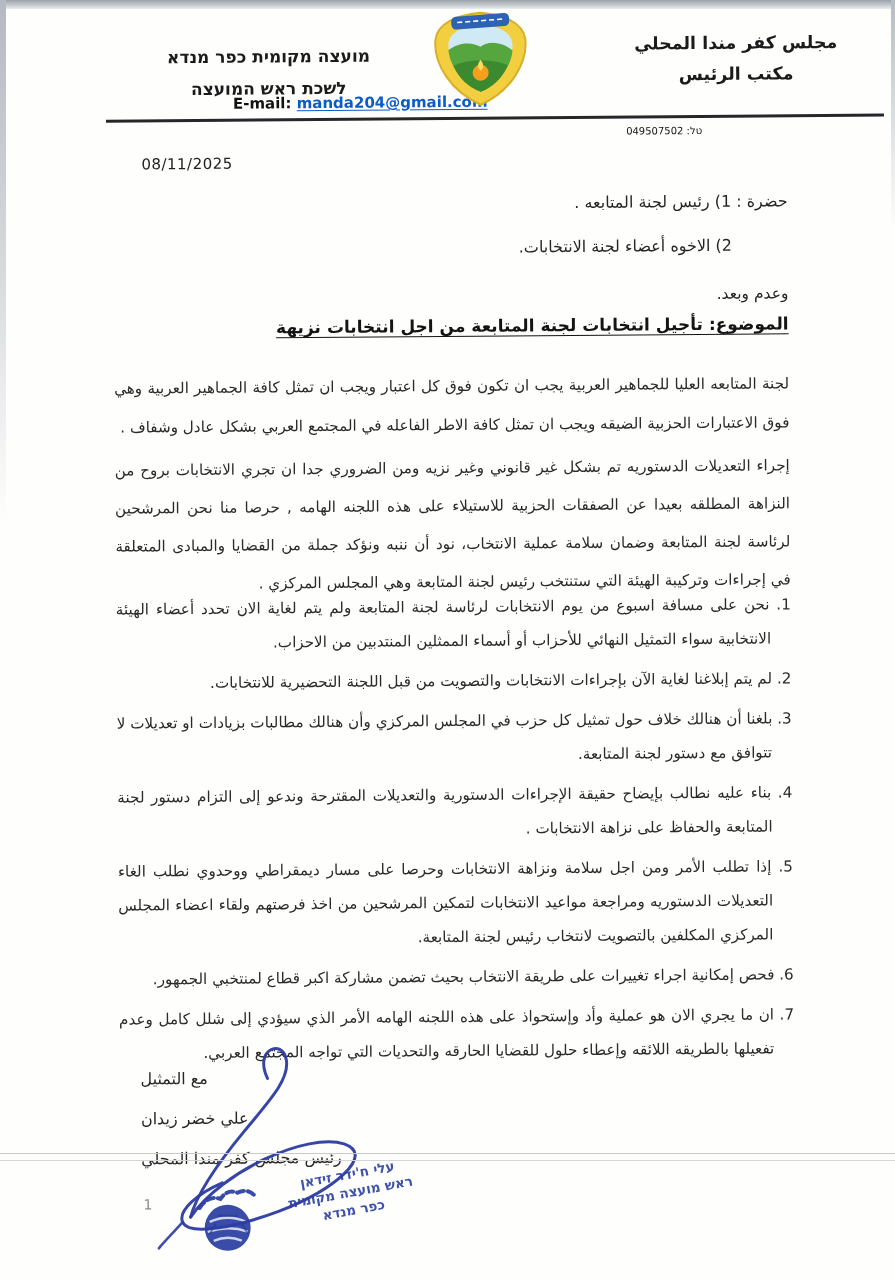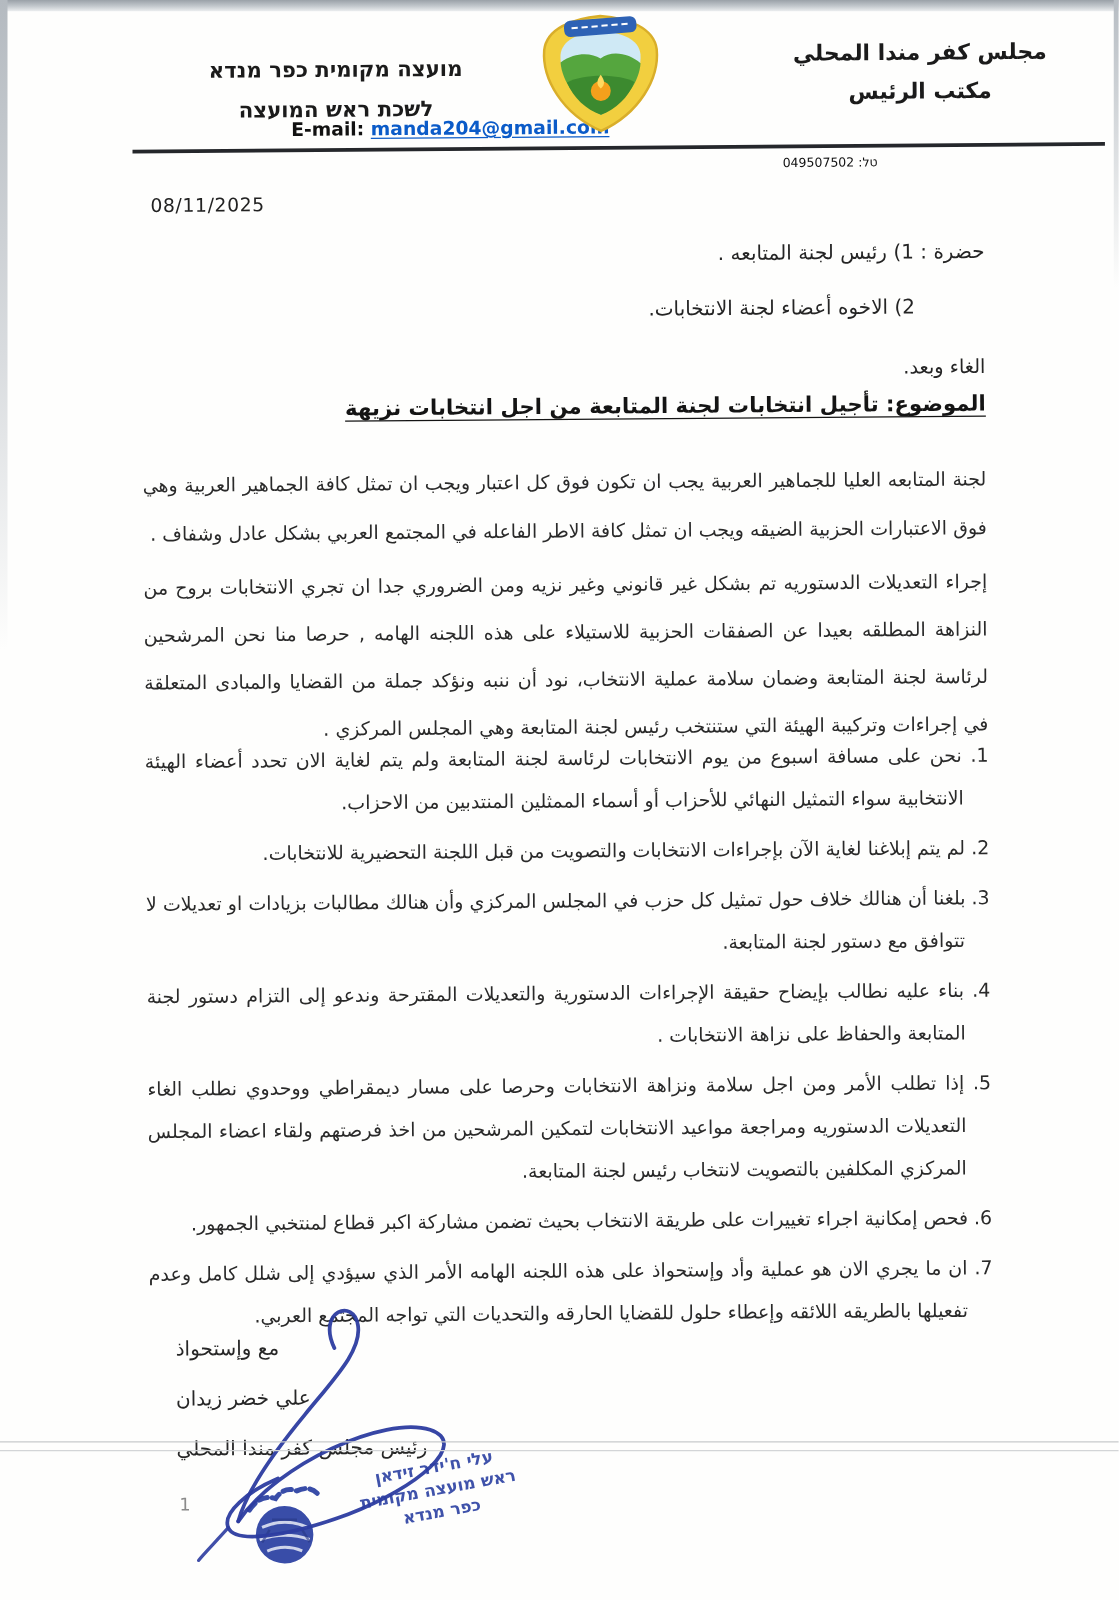--- a/index.html
+++ b/index.html
@@ -26,21 +26,21 @@
   .h-phone{position:absolute;top:91px;right:193px;direction:rtl;
     font-weight:400;font-size:10px;color:#111;margin-top:36px;}
   .h-he{position:absolute;top:39px;left:118px;width:302px;text-align:center;direction:rtl;
     font-weight:700;font-size:17px;line-height:32px;color:#1b1b1b;}
   .h-email{position:absolute;top:93px;left:233px;font-weight:700;font-size:15px;color:#111;}
   .h-email a{color:#0b5bc8;text-decoration:underline;text-underline-offset:2px;}
   .logo{position:absolute;top:10px;left:424px;}
   .rule{position:absolute;top:117px;left:106px;right:11px;height:3px;background:#25272b;}
 
   
-  .date{position:absolute;top:153px;left:120px;font-size:15px;letter-spacing:.5px;color:#222;}
+  .date{position:absolute;top:153px;left:141px;font-size:15px;letter-spacing:.5px;color:#222;}
   .to{position:absolute;top:182px;right:108px;direction:rtl;font-size:16px;line-height:44px;color:#252525;}
   .to .l2{padding-right:56px;}
   .salutation{position:absolute;top:287px;right:108px;direction:rtl;font-size:15.5px;color:#252525;}
   .subject{position:absolute;top:316px;right:108px;direction:rtl;font-size:17px;font-weight:700;
     color:#141414;text-decoration:underline;text-underline-offset:4px;}
   .body-block{position:absolute;left:112px;right:108px;direction:rtl;color:#2a2a2a;font-size:15.2px;}
   .p1{top:367px;line-height:39px;text-align:justify;}
   .p2{top:449px;line-height:38px;text-align:justify;}
   .list{top:590px;}
   .list .item{line-height:34px;margin-bottom:6px;padding-right:20px;text-indent:-20px;text-align:justify;}
@@ -107,38 +107,38 @@
 
     <div class="rule"></div>
 
     <div class="date">08/11/2025</div>
 
     <div class="to">
       <div class="l1">حضرة : 1) رئيس لجنة المتابعه .</div>
       <div class="l2">2) الاخوه أعضاء لجنة الانتخابات.</div>
     </div>
 
-    <div class="salutation">الغاء وبعد.</div>
+    <div class="salutation">وعدم وبعد.</div>
 
     <div class="subject">الموضوع: تأجيل انتخابات لجنة المتابعة من اجل انتخابات نزيهة</div>
 
     <div class="body-block p1">لجنة المتابعه العليا للجماهير العربية  يجب ان تكون فوق كل اعتبار ويجب ان تمثل كافة الجماهير العربية  وهي فوق الاعتبارات الحزبية الضيقه ويجب ان تمثل كافة الاطر الفاعله في المجتمع العربي بشكل عادل وشفاف .</div>
     <div class="body-block p2">إجراء التعديلات الدستوريه تم بشكل غير قانوني وغير نزيه ومن الضروري جدا ان تجري  الانتخابات بروح من النزاهة المطلقه بعيدا عن الصفقات الحزبية للاستيلاء على هذه اللجنه الهامه , حرصا منا نحن المرشحين لرئاسة لجنة المتابعة وضمان سلامة عملية الانتخاب، نود أن ننبه ونؤكد جملة من القضايا والمبادى المتعلقة في إجراءات وتركيبة الهيئة التي ستنتخب رئيس لجنة المتابعة وهي المجلس المركزي .</div>
 
     <div class="body-block list">
       <div class="item">1. نحن على مسافة اسبوع من يوم الانتخابات لرئاسة لجنة المتابعة ولم يتم لغاية الان تحدد أعضاء الهيئة الانتخابية سواء التمثيل النهائي للأحزاب أو أسماء الممثلين المنتدبين من الاحزاب.</div>
       <div class="item">2. لم يتم إبلاغنا لغاية الآن بإجراءات الانتخابات والتصويت من قبل اللجنة التحضيرية للانتخابات.</div>
       <div class="item">3. بلغنا أن هنالك خلاف حول تمثيل كل حزب في المجلس المركزي وأن هنالك مطالبات بزيادات او تعديلات لا تتوافق مع دستور لجنة المتابعة.</div>
       <div class="item">4. بناء عليه نطالب بإيضاح حقيقة الإجراءات الدستورية والتعديلات المقترحة وندعو إلى التزام دستور لجنة المتابعة والحفاظ على نزاهة الانتخابات .</div>
       <div class="item">5. إذا تطلب الأمر ومن اجل سلامة ونزاهة الانتخابات وحرصا على مسار ديمقراطي ووحدوي نطلب الغاء التعديلات الدستوريه ومراجعة مواعيد الانتخابات لتمكين المرشحين من اخذ فرصتهم ولقاء اعضاء المجلس المركزي المكلفين بالتصويت لانتخاب رئيس لجنة المتابعة.</div>
       <div class="item">6. فحص إمكانية اجراء تغييرات على طريقة الانتخاب بحيث تضمن مشاركة اكبر قطاع لمنتخبي الجمهور.</div>
       <div class="item">7. ان ما يجري الان هو عملية وأد وإستحواذ على هذه اللجنه الهامه الأمر الذي سيؤدي إلى شلل كامل وعدم تفعيلها بالطريقه اللائقه وإعطاء حلول للقضايا الحارقه والتحديات التي تواجه المجتمع العربي.</div>
     </div>
 
-    <div class="closing c1">مع وإستحواذ</div>
+    <div class="closing c1">مع التمثيل</div>
     <div class="closing c2">علي خضر زيدان</div>
     <div class="closing c3">رئيس مجلس كفر مندا المحلي</div>
 
     <div class="pagenum">1</div>
 
     <div class="stamp-emblem">
       <svg width="70" height="66" viewBox="0 0 70 66">
         <path d="M6 20 q9 -13 21 -9 q7 -10 17 -6 q11 -5 18 4" fill="none" stroke="#2f44a4" stroke-width="4" stroke-linecap="round" stroke-dasharray="7 4"></path>
         <circle cx="34" cy="40" r="23" fill="#2f44a4"></circle>
         <path d="M16 34 q18 -8 36 0 M14 44 q20 -7 40 0 M20 53 q14 -6 28 0" stroke="#e8ebf7" stroke-width="2.4" fill="none" opacity=".85"></path>

